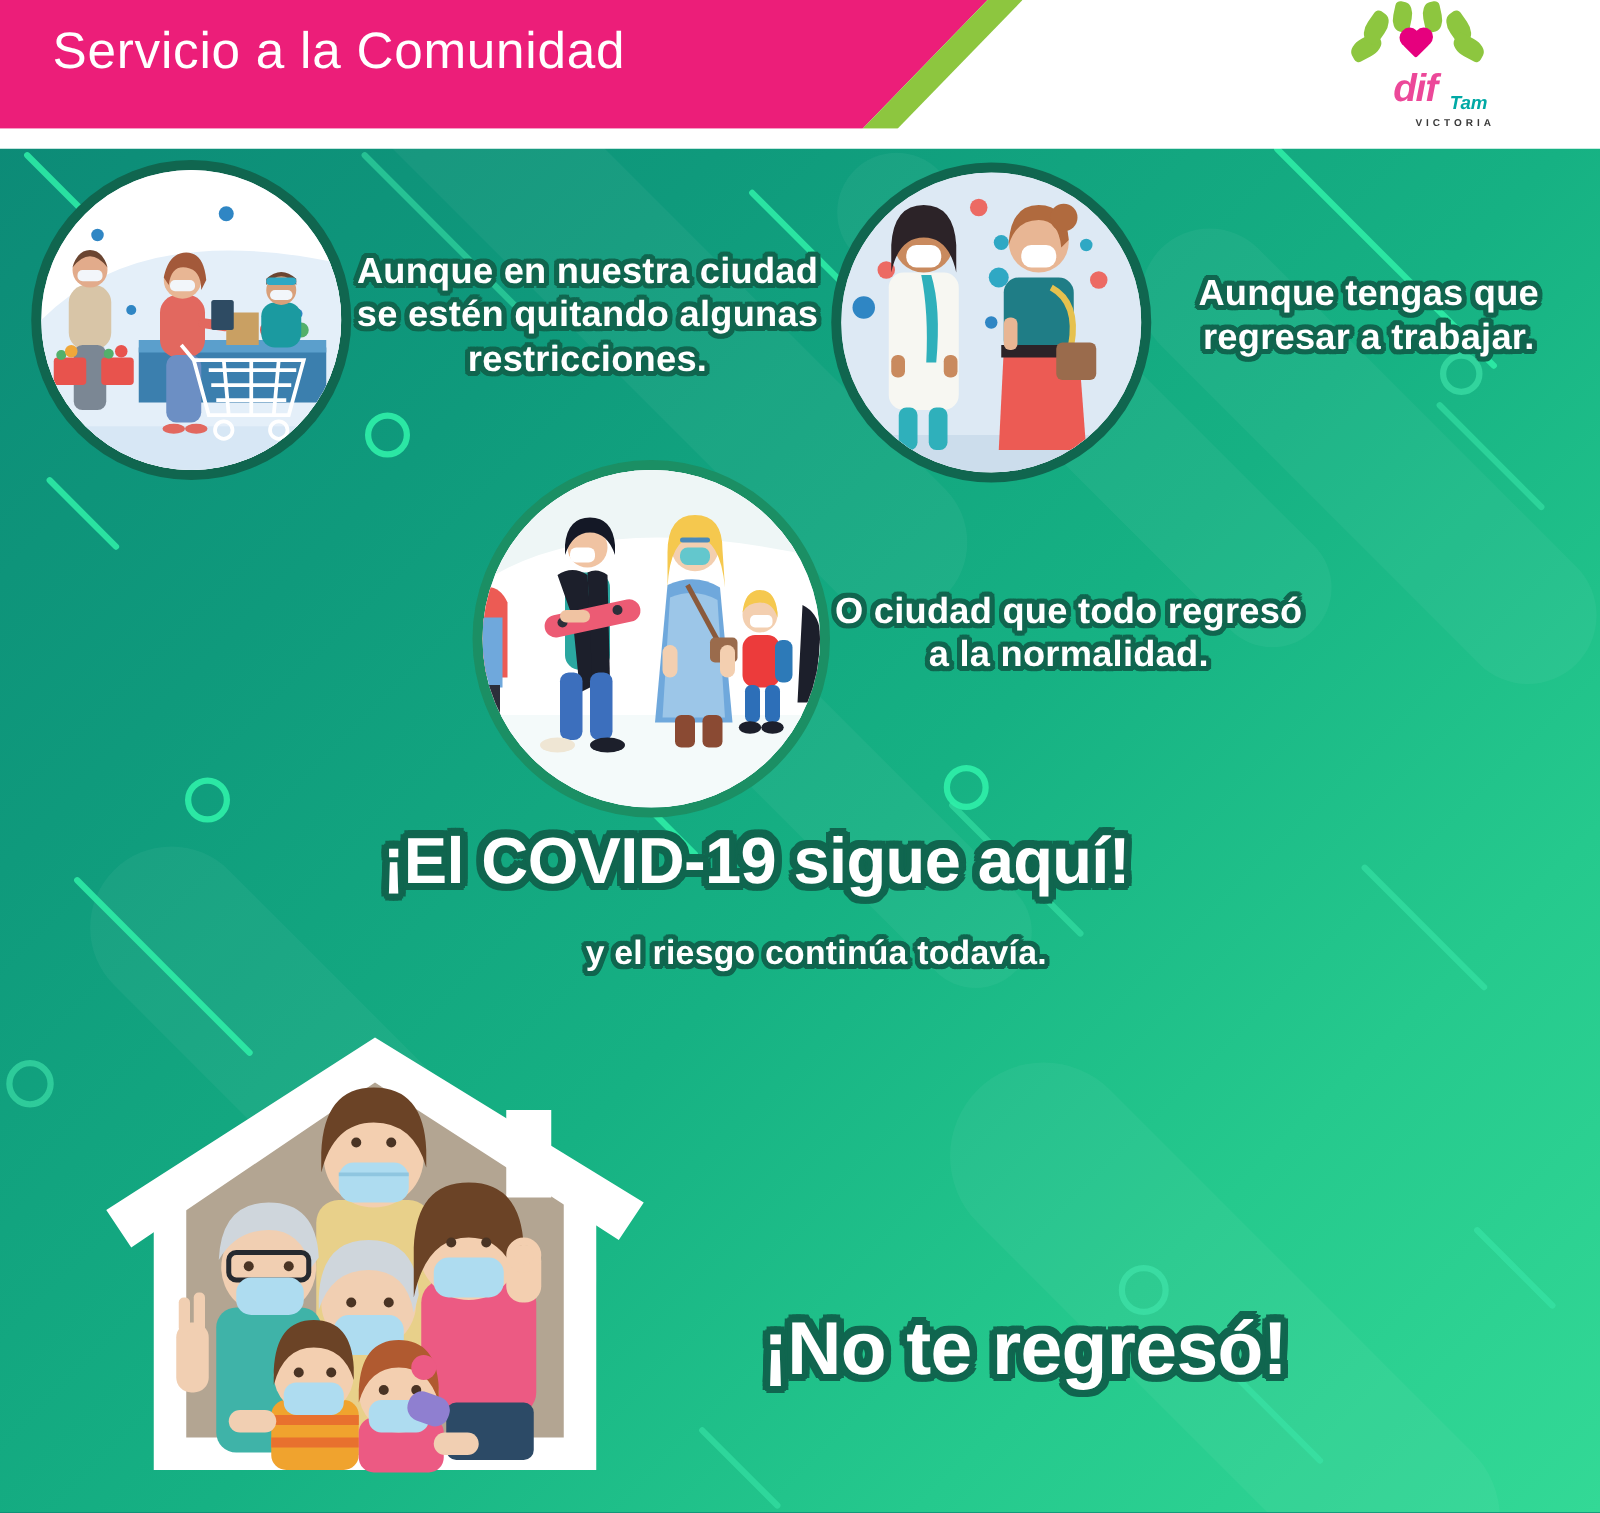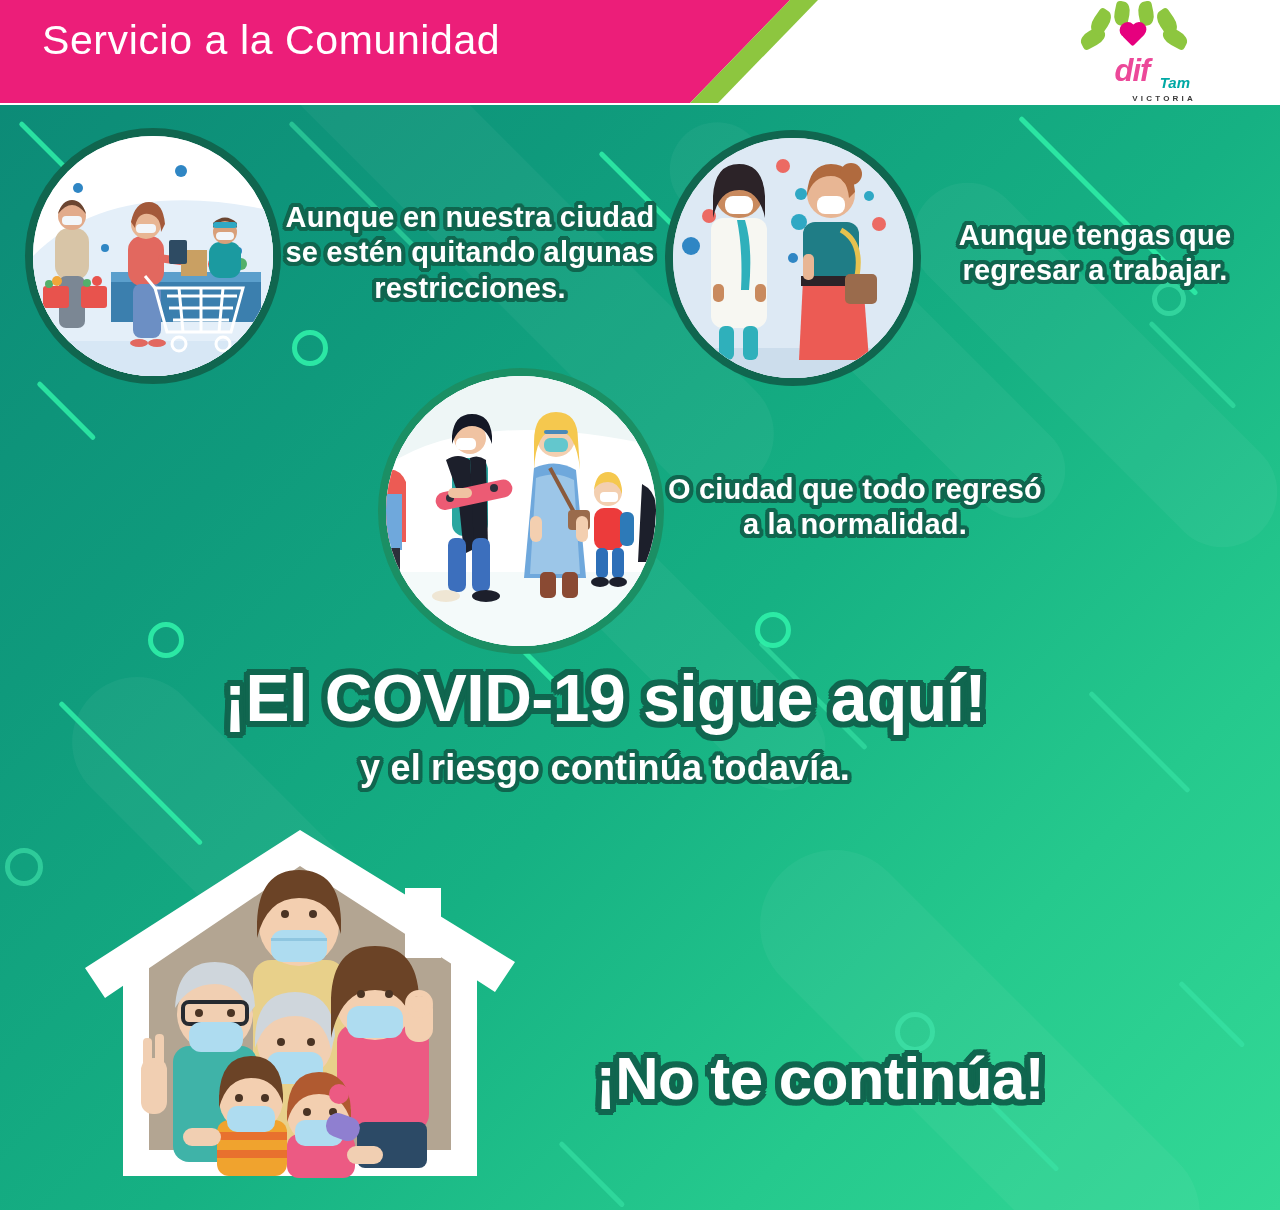--- a/index.html
+++ b/index.html
@@ -24,21 +24,21 @@
     position:absolute;height:5px;border-radius:4px;
     background:#2ff0a8;opacity:.85;transform:rotate(45deg);transform-origin:left center;
   }
   .dline.dim{background:#3ae8aa;opacity:.55;}
   .ring{
     position:absolute;border-radius:50%;border:5px solid #2ff0a8;opacity:.9;
   }
   .ring.soft{border-color:#43e8ad;opacity:.6;}
 
   
-  .header{position:absolute;top:0;left:0;width:1280px;height:105px;background:#ffffff;z-index:6;}
+  .header{position:absolute;top:0;left:0;width:1280px;height:119px;background:#ffffff;z-index:6;}
   .header .pinkblock{
     position:absolute;top:0;left:0;width:900px;height:103px;background:#EC1E79;
     clip-path:polygon(0 0, 790px 0, 690px 103px, 0 103px);
   }
   .header .limestripe{
     position:absolute;top:0;left:0;width:930px;height:103px;background:#8DC63F;
     clip-path:polygon(790px 0, 818px 0, 718px 103px, 690px 103px);
   }
   .header .htitle{
     position:absolute;left:42px;top:17px;
@@ -84,28 +84,28 @@
     text-shadow:
       -3px -3px 0 #10664f, 3px -3px 0 #10664f, -3px 3px 0 #10664f, 3px 3px 0 #10664f,
       -4px 0 0 #10664f, 4px 0 0 #10664f, 0 -4px 0 #10664f, 0 4px 0 #10664f,
       -2px -4px 0 #10664f, 2px -4px 0 #10664f, -2px 4px 0 #10664f, 2px 4px 0 #10664f,
       -4px -2px 0 #10664f, 4px -2px 0 #10664f, -4px 2px 0 #10664f, 4px 2px 0 #10664f;
   }
   #t1{left:275px;top:200px;width:390px;font-size:29px;}
   #t2{left:930px;top:218px;width:330px;font-size:29px;}
   #t3{left:660px;top:472px;width:390px;font-size:29px;}
   #head1{
-    left:0;top:658px;width:1210px;font-size:66px;font-weight:700;letter-spacing:-.5px;
+    left:0;top:658px;width:1210px;font-size:52px;font-weight:700;letter-spacing:-.5px;
     text-shadow:
       -4px -4px 0 #10664f, 4px -4px 0 #10664f, -4px 4px 0 #10664f, 4px 4px 0 #10664f,
       -6px 0 0 #10664f, 6px 0 0 #10664f, 0 -6px 0 #10664f, 0 6px 0 #10664f,
       -3px -6px 0 #10664f, 3px -6px 0 #10664f, -3px 6px 0 #10664f, 3px 6px 0 #10664f,
       -6px -3px 0 #10664f, 6px -3px 0 #10664f, -6px 3px 0 #10664f, 6px 3px 0 #10664f;
   }
-  #head2{left:0;top:746px;width:1210px;font-size:36px;font-weight:700;}
+  #head2{left:0;top:746px;width:1210px;font-size:27px;font-weight:700;padding-left:48px;}
   #t4{left:560px;top:918px;width:560px;font-size:33px;line-height:1.3;}
   #big{
     left:480px;top:1042px;width:680px;font-size:60px;font-weight:700;letter-spacing:-.5px;
     text-shadow:
       -4px -4px 0 #10664f, 4px -4px 0 #10664f, -4px 4px 0 #10664f, 4px 4px 0 #10664f,
       -6px 0 0 #10664f, 6px 0 0 #10664f, 0 -6px 0 #10664f, 0 6px 0 #10664f,
       -3px -6px 0 #10664f, 3px -6px 0 #10664f, -3px 6px 0 #10664f, 3px 6px 0 #10664f,
       -6px -3px 0 #10664f, 6px -3px 0 #10664f, -6px 3px 0 #10664f, 6px 3px 0 #10664f;
   }
 
@@ -414,15 +414,15 @@
         <circle cx="232" cy="302" r="4" fill="#4a3424"></circle>
           <circle cx="258" cy="302" r="4" fill="#4a3424"></circle>
         <rect x="220" y="310" width="48" height="26" rx="10" fill="#aedcf0"></rect>
         <rect x="272" y="336" width="36" height="18" rx="9" fill="#f1cfb2"></rect>
 
         <rect x="256" y="300" width="34" height="24" rx="11" fill="#8f7fd0" transform="rotate(20 256 300)"></rect>
       </g>
     </svg>
   </div>
 
-  <div class="tx" id="big">¡No te continúa!</div>
+  <div class="tx" id="big">¡No te regresó!</div>
 
 </div>
 
 </body></html>

